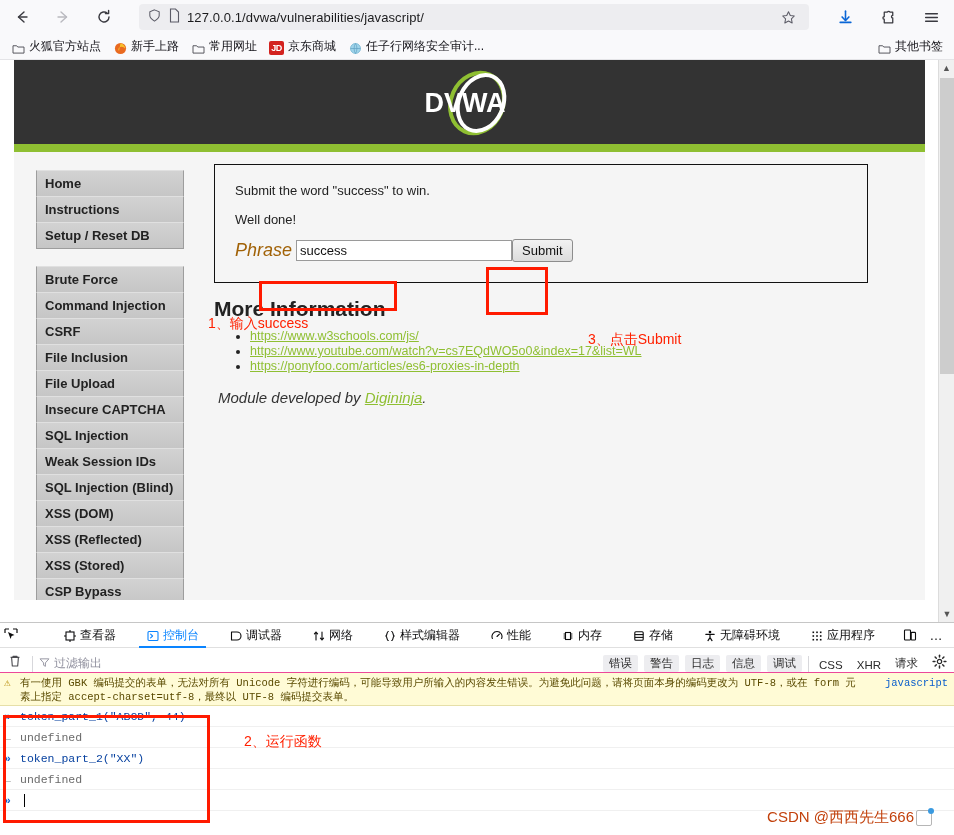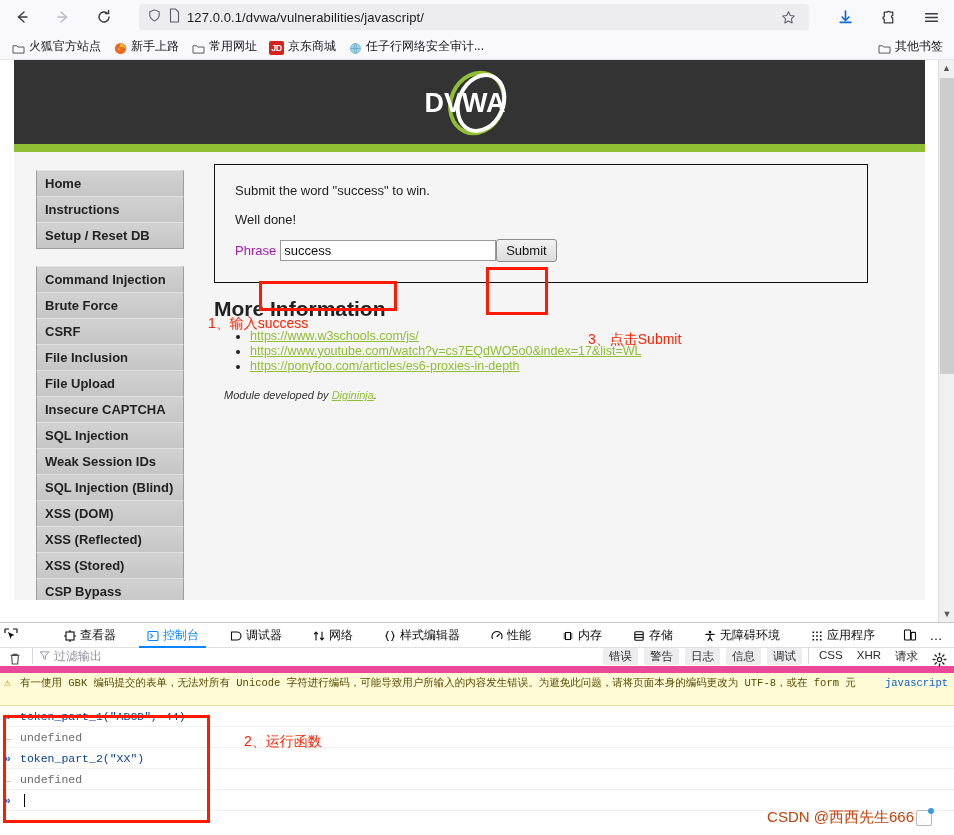--- a/index.html
+++ b/index.html
@@ -77,40 +77,40 @@
     font-size: 25px; margin: 5px 0 14px 0; color:#222; font-weight:bold;
   }
   .vuln-box {
     border: 1px solid #111; background:#f5f5f5; padding: 18px 20px 20px 20px;
     width: 654px; position: relative;
   }
   .vuln-box p { margin: 0 0 14px 0; font-size: 13px; color:#222; }
   .well-done { color:#e00000; margin: 0 0 12px 0 !important; font-size:13px; }
   .form-row { display:flex; align-items:center; }
   .lbl-phrase {
-    font-size: 13px; color:#a21caf; padding-right: 4px;
+    font-size: 18px; color:#a16207; padding-right: 4px; font-style: italic;
   }
   .txt-input {
     width: 216px; height: 21px; border:1px solid #9a9a9a; background:#fff;
     font-family:"Liberation Sans", sans-serif; font-size:13px; color:#111;
     padding: 1px 3px;
   }
   .submit-btn {
     background: linear-gradient(#f2f2f2,#dcdcdc);
     border:1px solid #8d8d8d; border-radius: 3px; font-size: 13px; color:#111;
     padding: 3px 9px; font-family:"Liberation Sans", sans-serif;text-align:center;
   }
   h2.more-info {
     font-size: 21px; margin: 14px 0 8px 0; color:#222; font-weight:bold;
   }
   ul.links { margin: 0 0 16px 0; padding-left: 36px; }
   ul.links li { margin: 1px 0; font-size: 12.5px; }
   ul.links li::marker { color:#222; }
   ul.links a { color:#8fbf32; text-decoration: underline; }
-  .module-note { font-style: italic; font-size:11px; color:#333; margin: 10px; }
+  .module-note { font-style: italic; font-size:15px; color:#333; margin: 4px; }
   .module-note a { color:#8fbf32; font-style: italic; }
 
   
   .redbox { position:absolute; border: 3px solid #ff1a00; pointer-events:none; }
   .redtext { position:absolute; color:#ff2000; font-size:14px; white-space:nowrap; }
 
   
   .vscroll {
     position:absolute; right:0; top:60px; width:16px; height:562px; background:#f0f0f0;
     border-left:1px solid #dcdcdc;
@@ -134,22 +134,22 @@
   .dt-tab {
     display:flex; align-items:center; gap:4px; padding: 3px 7px; color:#0c0c0d; white-space:nowrap;
     font-size:12px; height:25px;
   }
   .dt-tab.active { color:#0a84ff; box-shadow: inset 0 -2px 0 #0a84ff; }
   .dt-tab .ti { display:inline-flex; width:13px; height:13px; align-items:center; justify-content:center; }
   .dt-right { margin-left:auto; display:flex; align-items:center; gap:2px; padding-right:4px; }
   .dt-rbtn { width:24px; height:24px; display:flex; align-items:center; justify-content:center; color:#0c0c0d; font-size:13px;}
 
   .dt-filterbar {
-    height: 25px; display:flex; align-items:flex-start; padding: 0 4px; gap:6px;
-    border-bottom:7px solid #ec4899; background:#fff;
+    height: 25px; display:flex; align-items:flex-end; padding: 0 4px; gap:6px;
+    border-bottom:1px solid #ec4899; background:#fff;
   }
   .trash { width:22px; height:22px; display:flex; align-items:center; justify-content:center; color:#4a4a4f;}
   .vline { width:1px; height:16px; background:#d7d7db; }
   .filter-input {
     flex: 0 0 auto; width: 170px; display:flex; align-items:center; gap:4px; color:#8f8f9d; font-size:12px;
   }
   .spacer { flex:1; }
   .lvl-btn { padding: 1px 6px; background:#ededf0; border-radius:2px; color:#2b2b2b; font-size:11.5px; }
   .plain-btn { padding: 1px 4px; color:#2b2b2b; font-size:11.5px; }
   .gear { width:22px; height:22px; display:flex; align-items:center; justify-content:center; }
@@ -304,22 +304,22 @@
     </div>
     <div class="green-bar"></div>
 
     <div class="dvwa-body">
 
       <div class="sidebar">
         <div class="nav-item">Home</div>
         <div class="nav-item">Instructions</div>
         <div class="nav-item">Setup / Reset DB</div>
         <div class="nav-gap"></div>
+        <div class="nav-item">Brute Force</div>
         <div class="nav-item">Command Injection</div>
-        <div class="nav-item">Brute Force</div>
         <div class="nav-item">CSRF</div>
         <div class="nav-item">File Inclusion</div>
         <div class="nav-item">File Upload</div>
         <div class="nav-item">Insecure CAPTCHA</div>
         <div class="nav-item">SQL Injection</div>
         <div class="nav-item">Weak Session IDs</div>
         <div class="nav-item">SQL Injection (Blind)</div>
         <div class="nav-item">XSS (DOM)</div>
         <div class="nav-item">XSS (Reflected)</div>
         <div class="nav-item">XSS (Stored)</div>
@@ -530,20 +530,21 @@
             <line x1="4.6" y1="11.4" x2="3.3" y2="12.7"></line>
           </g>
         </svg>
     </div>
   </div>
 
   <div class="dt-warning">
     <span class="warn-ico">⚠</span>
     <span class="srclink">javascript</span>
     <span>有一使用 GBK 编码提交的表单，无法对所有 Unicode 字符进行编码，可能导致用户所输入的内容发生错误。为避免此问题，请将页面本身的编码更改为 UTF-8，或在 form 元</span>
+    <div>素上指定 accept-charset=utf-8，最终以 UTF-8 编码提交表单。</div>
   </div>
 
   <div class="console-log">
     <div class="c-row">
       <span class="c-arrow">»</span>
       <span class="c-in">token_part_1("ABCD", 44)</span>
     </div>
     <div class="c-row">
       <span class="c-arrow ret">←</span>
       <span class="c-out">undefined</span>

